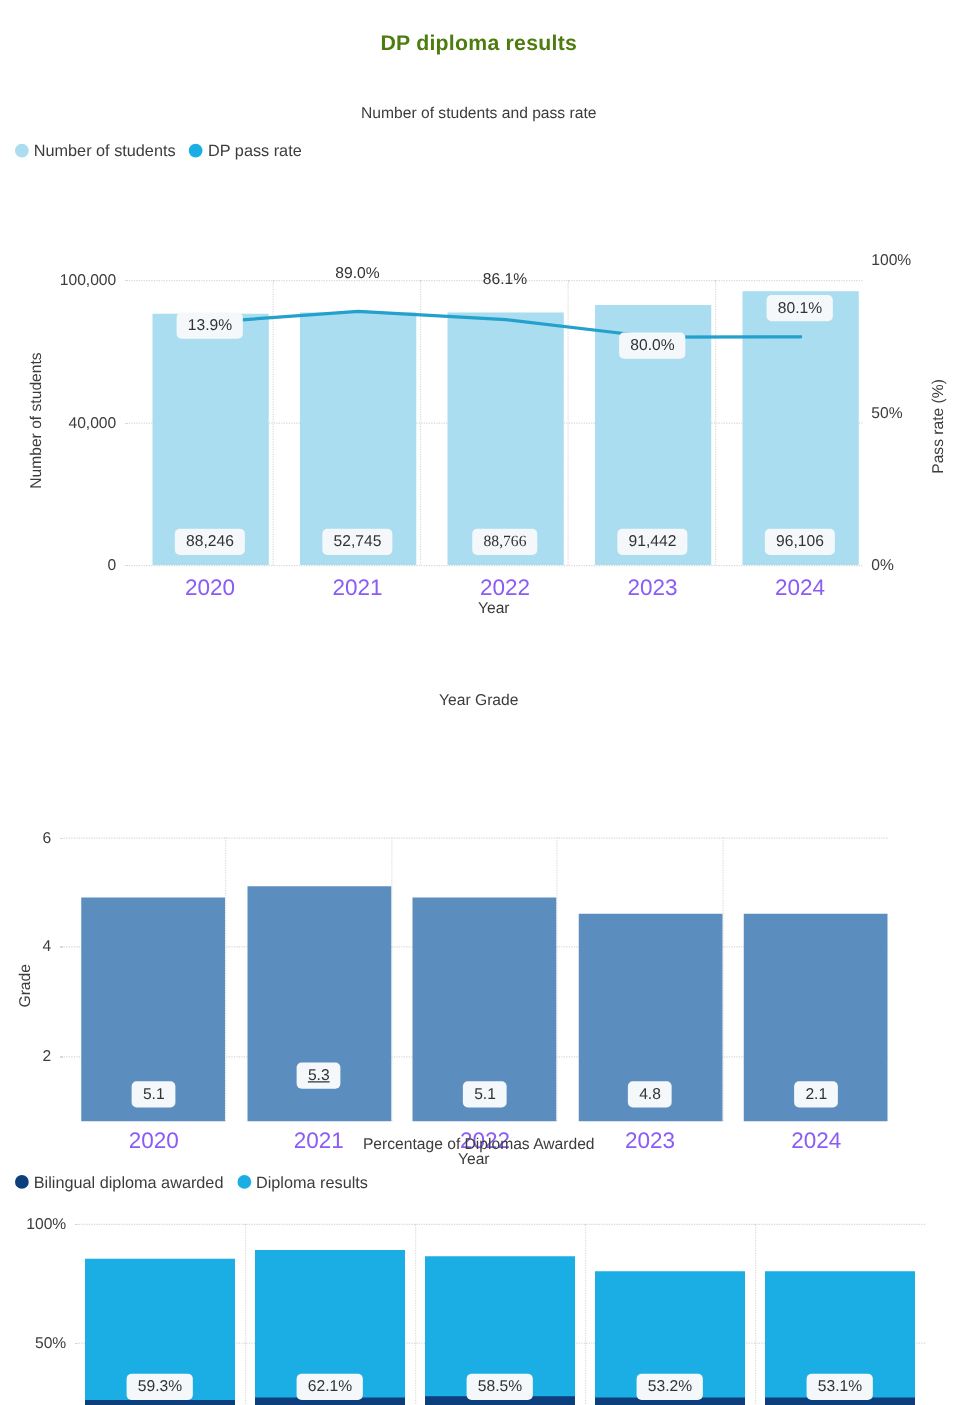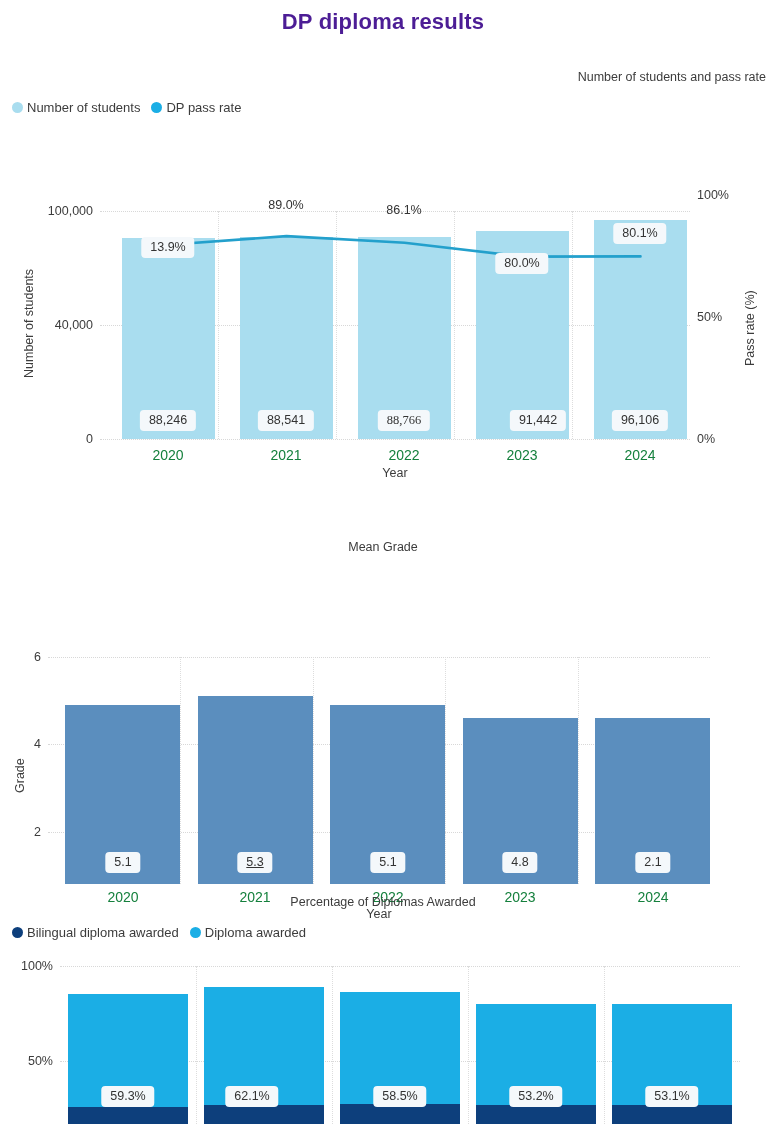--- a/index.html
+++ b/index.html
@@ -12,25 +12,25 @@
     height: 1124px;
     font-family: "Liberation Sans", sans-serif;
     color: #333333;
     overflow: hidden;
     position: relative;
   }
 
   
   .page-title {
     text-align: center;
-    font-size: 22px;
+    font-size: 17px;
     font-weight: bold;
-    color: #4c1d95;
+    color: #4d7c0f;
     letter-spacing: 0.2px;
-    margin: 0;
+    margin: 13px;
     padding-top: 7px;
     height: 30px;
     line-height: 30px;
   }
 
   
   .chart-block { position: relative; width: 766px; }
 
   .chart-title {
     text-align: center;
@@ -79,22 +79,22 @@
     color: #3c3c3c;
     white-space: nowrap;
     transform: translateY(-50%);
     text-align: right;
   }
   .ytick.left { right: 100%; padding-right: 7px; }
   .ytick.right { left: 100%; padding-left: 7px; text-align: left; }
 
   .xtick {
     position: absolute;
-    font-size: 14px;
-    color: #15803d;
+    font-size: 18px;
+    color: #8b5cf6;
     text-align: right;
     transform: translateX(-50%);
     white-space: nowrap;
   }
 
   .axis-title {
     position: absolute;
     font-size: 12.5px;
     color: #3c3c3c;
     white-space: nowrap;
@@ -123,21 +123,21 @@
   }
 
   .line-svg { position: absolute; inset: 0; overflow: visible; }
 </style>
 </head>
 <body>
 
 <h1 class="page-title">DP diploma results</h1>
 
 <div class="chart-block" style="height:400px;">
-  <div class="chart-title" style="margin-top:32px;text-align:right;">Number of students and pass rate</div>
+  <div class="chart-title" style="margin-top:32px;">Number of students and pass rate</div>
 
   <div class="legend" style="margin-top:12px;">
     <div class="legend-item">
       <span class="legend-dot" style="background:#a9ddef;"></span>
       <span class="legend-label">Number of students</span>
     </div>
     <div class="legend-item">
       <span class="legend-dot" style="background:#1baee5;"></span>
       <span class="legend-label">DP pass rate</span>
     </div>
@@ -172,39 +172,39 @@
       <polyline points="68.5,33.7 186.5,25.1 304.5,31.7 422.5,45.6 540.5,45.4" fill="none" stroke="#23a0cc" stroke-width="2.6" stroke-linejoin="round" stroke-linecap="round"></polyline>
     </svg>
 
     <div class="val-badge" style="left:68px;  top:26px;">13.9%</div>
     <div class="val-badge plain" style="left:186px; top:-14px;">89.0%</div>
     <div class="val-badge plain" style="left:304px; top:-9px;">86.1%</div>
     <div class="val-badge" style="left:422px; top:42px;">80.0%</div>
     <div class="val-badge" style="left:540px; top:12px;">80.1%</div>
 
     <div class="val-badge" style="left:68px;  top:199px;">88,246</div>
-    <div class="val-badge" style="left:186px; top:199px;">88,541</div>
+    <div class="val-badge" style="left:186px; top:199px;">52,745</div>
     <div class="val-badge" style="left:304px; top:199px;font-family:Liberation Serif, serif;">88,766</div>
-    <div class="val-badge" style="left:422px; top:199px;margin-left:16px;">91,442</div>
+    <div class="val-badge" style="left:422px; top:199px;">91,442</div>
     <div class="val-badge" style="left:540px; top:199px;">96,106</div>
 
     <div class="xtick" style="left:68px;  top:236px;">2020</div>
     <div class="xtick" style="left:186px; top:236px;">2021</div>
     <div class="xtick" style="left:304px; top:236px;">2022</div>
     <div class="xtick" style="left:422px; top:236px;">2023</div>
     <div class="xtick" style="left:540px; top:236px;">2024</div>
 
     <div class="axis-title" style="left:50%; transform:translateX(-50%); top:255px;">Year</div>
     <div class="axis-title vertical" style="left:-78px; top:167px;">Number of students</div>
     <div class="axis-title vertical" style="left:643px; top:155px;">Pass rate (%)</div>
   </div>
 </div>
 
 <div class="chart-block" style="height:340px;">
-  <div class="chart-title" style="margin-top:70px;">Mean Grade</div>
+  <div class="chart-title" style="margin-top:70px;">Year Grade</div>
 
   <div class="plot" style="position:absolute; left:48px; top:118px; width:662px; height:227px;">
 
     <div class="gridline" style="top:0px;"></div>
     <div class="gridline" style="top:87px;"></div>
     <div class="gridline" style="top:175px;"></div>
 
     <div class="vgridline" style="left:132px;"></div>
     <div class="vgridline" style="left:265px;"></div>
     <div class="vgridline" style="left:397px;"></div>
@@ -214,21 +214,21 @@
     <div class="ytick left" style="top:87px;">4</div>
     <div class="ytick left" style="top:175px;">2</div>
 
     <div class="bar" style="left:17px;  width:115px; height:179px; background:#5b8ebe;"></div>
     <div class="bar" style="left:150px; width:115px; height:188px; background:#5b8ebe;"></div>
     <div class="bar" style="left:282px; width:115px; height:179px; background:#5b8ebe;"></div>
     <div class="bar" style="left:415px; width:115px; height:166px; background:#5b8ebe;"></div>
     <div class="bar" style="left:547px; width:115px; height:166px; background:#5b8ebe;"></div>
 
     <div class="val-badge" style="left:75px;  top:195px;">5.1</div>
-    <div class="val-badge" style="left:207px; top:195px;text-decoration:underline;">5.3</div>
+    <div class="val-badge" style="left:207px; top:180px;text-decoration:underline;">5.3</div>
     <div class="val-badge" style="left:340px; top:195px;">5.1</div>
     <div class="val-badge" style="left:472px; top:195px;">4.8</div>
     <div class="val-badge" style="left:605px; top:195px;">2.1</div>
 
     <div class="xtick" style="left:75px;  top:232px;">2020</div>
     <div class="xtick" style="left:207px; top:232px;">2021</div>
     <div class="xtick" style="left:340px; top:232px;">2022</div>
     <div class="xtick" style="left:472px; top:232px;">2023</div>
     <div class="xtick" style="left:605px; top:232px;">2024</div>
 
@@ -240,21 +240,21 @@
 <div class="chart-block" style="height:340px;">
   <div class="chart-title" style="margin-top:15px;">Percentage of Diplomas Awarded</div>
 
   <div class="legend" style="margin-top:12px;">
     <div class="legend-item">
       <span class="legend-dot" style="background:#0d3f7c;"></span>
       <span class="legend-label">Bilingual diploma awarded</span>
     </div>
     <div class="legend-item">
       <span class="legend-dot" style="background:#1baee5;"></span>
-      <span class="legend-label">Diploma awarded</span>
+      <span class="legend-label">Diploma results</span>
     </div>
   </div>
 
   <div class="plot" style="position:absolute; left:60px; top:72px; width:680px; height:190px;">
 
     <div class="gridline" style="top:0px;"></div>
     <div class="gridline" style="top:95px;"></div>
 
     <div class="vgridline" style="left:136px;"></div>
     <div class="vgridline" style="left:272px;"></div>
@@ -273,19 +273,19 @@
     <div class="bar" style="left:280px; width:120px; height:164px; background:#1baee5;"></div>
     <div class="bar" style="left:280px; width:120px; height:52px; background:#0d3f7c;"></div>
 
     <div class="bar" style="left:416px; width:120px; height:152px; background:#1baee5;"></div>
     <div class="bar" style="left:416px; width:120px; height:51px; background:#0d3f7c;"></div>
 
     <div class="bar" style="left:552px; width:120px; height:152px; background:#1baee5;"></div>
     <div class="bar" style="left:552px; width:120px; height:51px; background:#0d3f7c;"></div>
 
     <div class="val-badge" style="left:68px;  top:120px;">59.3%</div>
-    <div class="val-badge" style="left:192px; top:120px;">62.1%</div>
+    <div class="val-badge" style="left:204px; top:120px;">62.1%</div>
     <div class="val-badge" style="left:340px; top:120px;">58.5%</div>
     <div class="val-badge" style="left:476px; top:120px;">53.2%</div>
     <div class="val-badge" style="left:612px; top:120px;">53.1%</div>
 
   </div>
 </div>
 
 </body></html>

